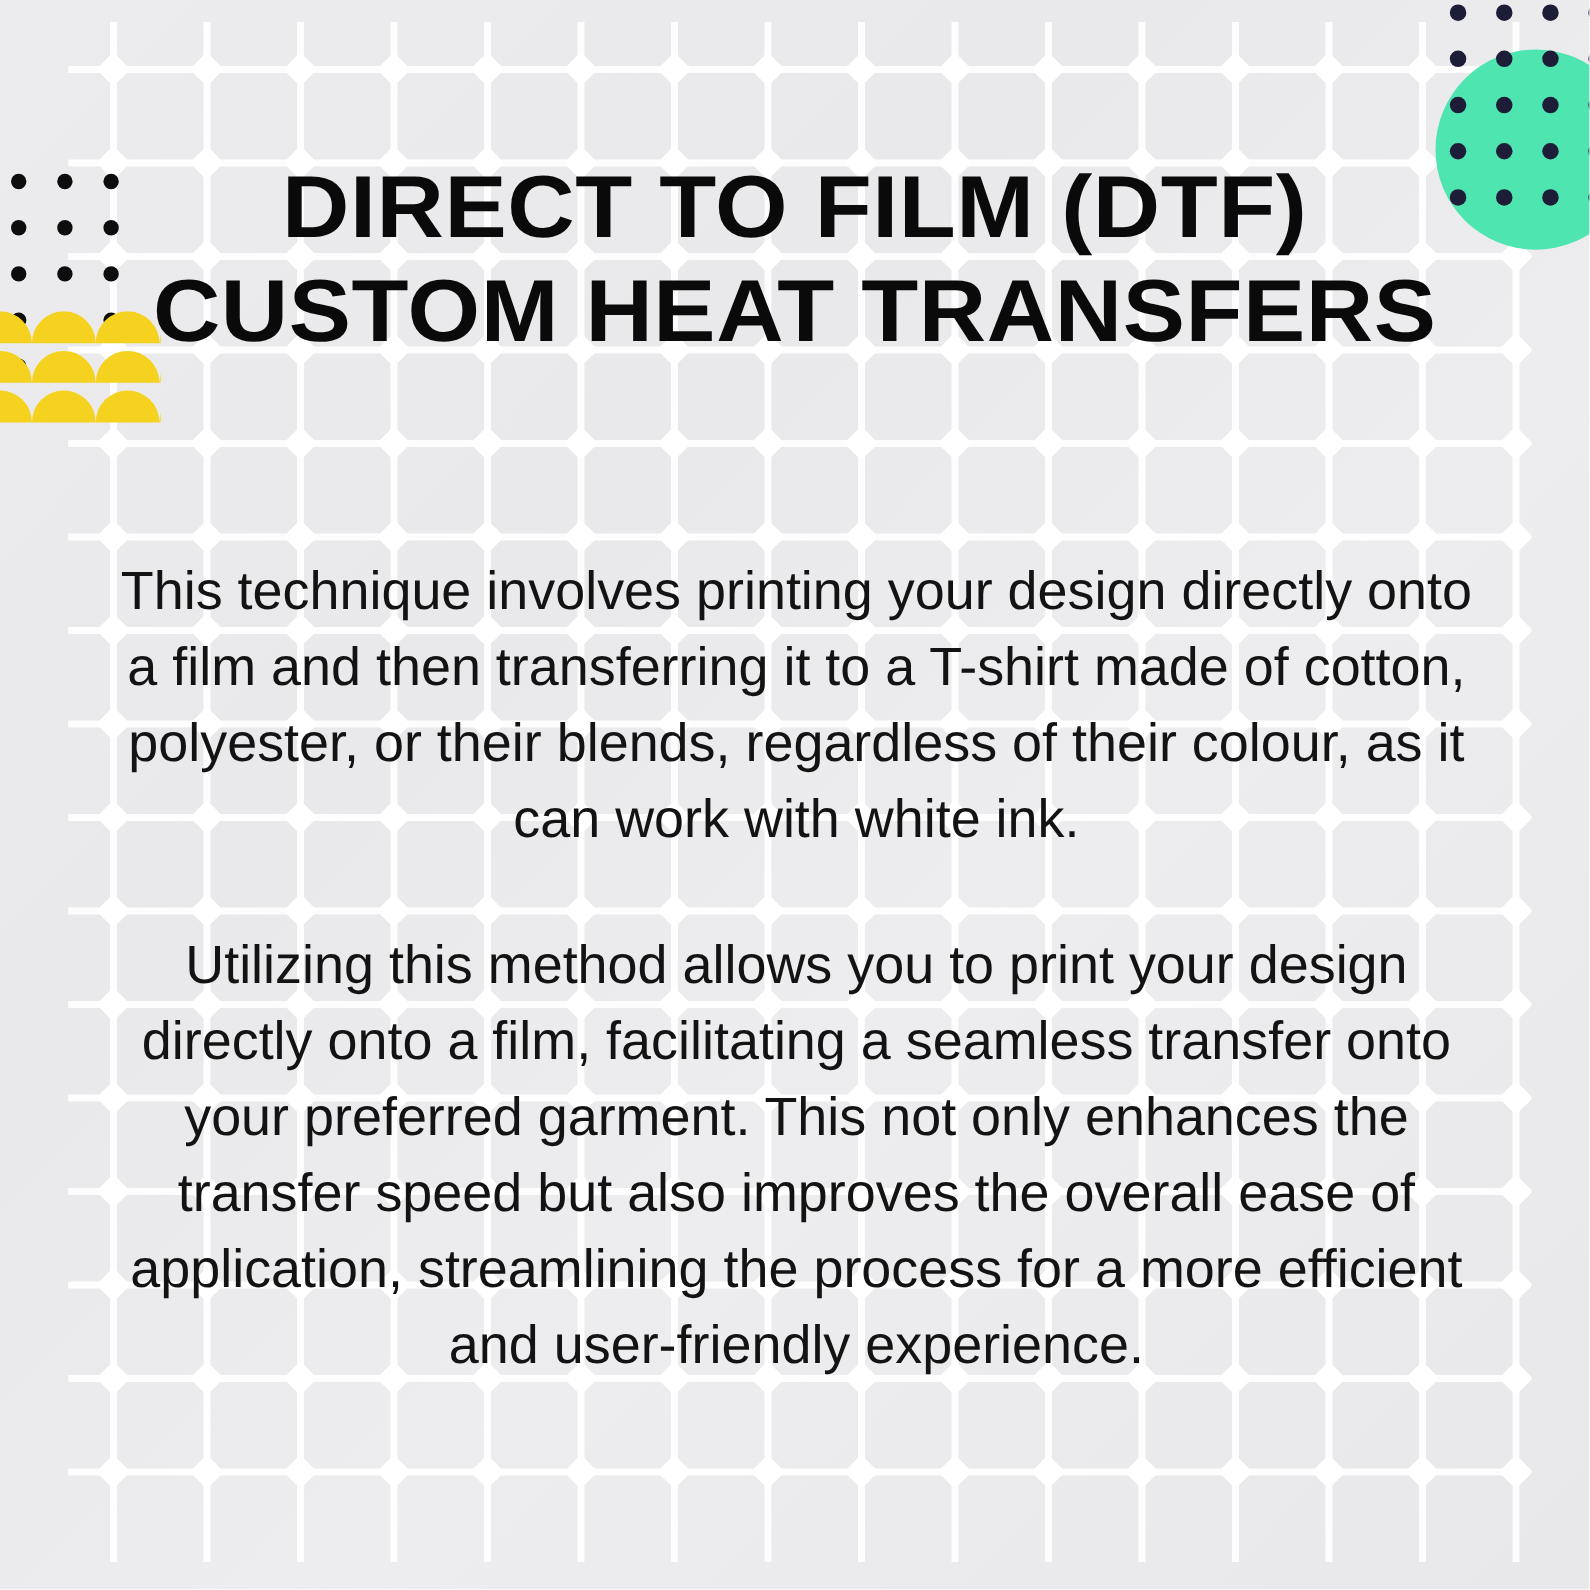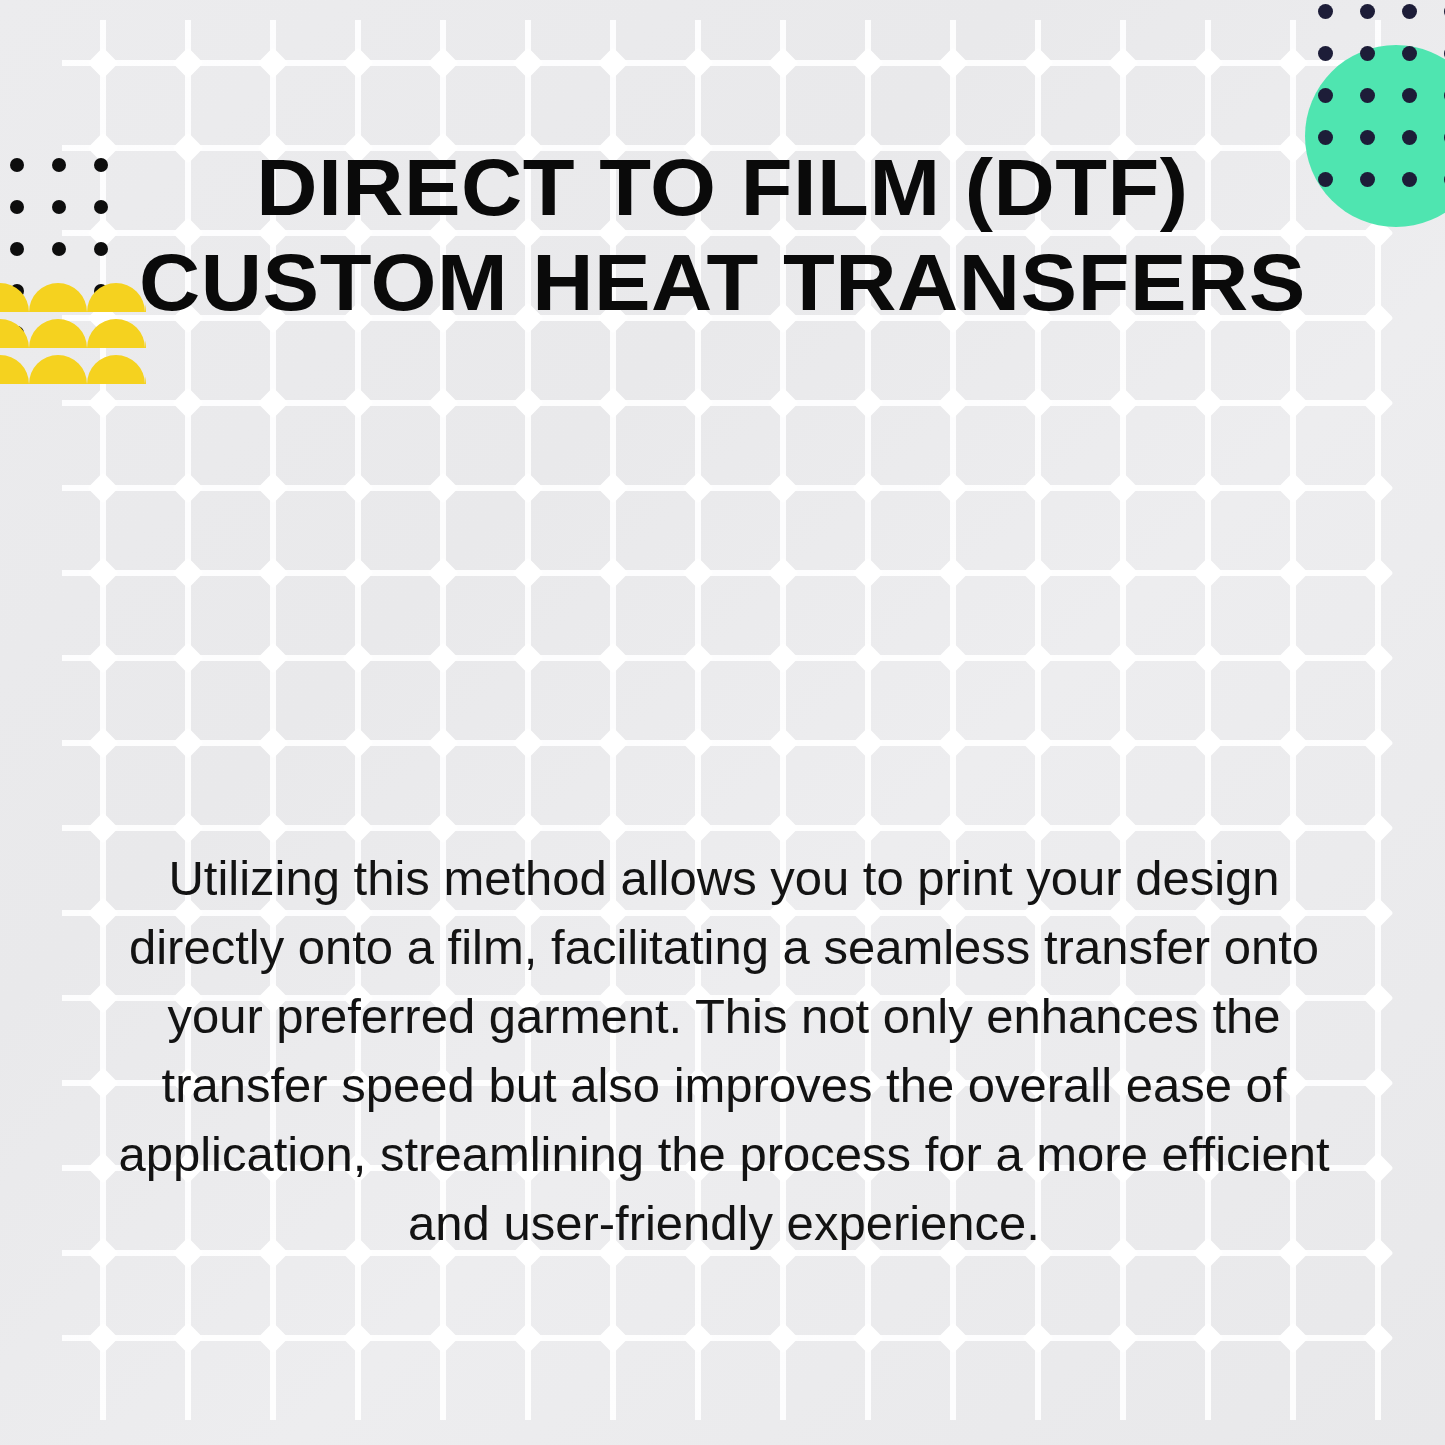--- a/index.html
+++ b/index.html
@@ -499,18 +499,19 @@
       </div>
     </div>
 
   <div class="content">
 
     <div class="headline">
       <span class="hl-line">DIRECT TO FILM (DTF)</span>
       <span class="hl-line">CUSTOM HEAT TRANSFERS</span>
     </div>
 
+    <p class="para para-1">This technique involves printing your design directly onto a film and then transferring it to a T-shirt made of cotton, polyester, or their blends, regardless of their colour, as it can work with white ink.</p>
 
     <p class="para para-2">Utilizing this method allows you to print your design directly onto a film, facilitating a seamless transfer onto your preferred garment. This not only enhances the transfer speed but also improves the overall ease of application, streamlining the process for a more efficient and user-friendly experience.</p>
 
   </div>
 
 </div>
 
 </body></html>

